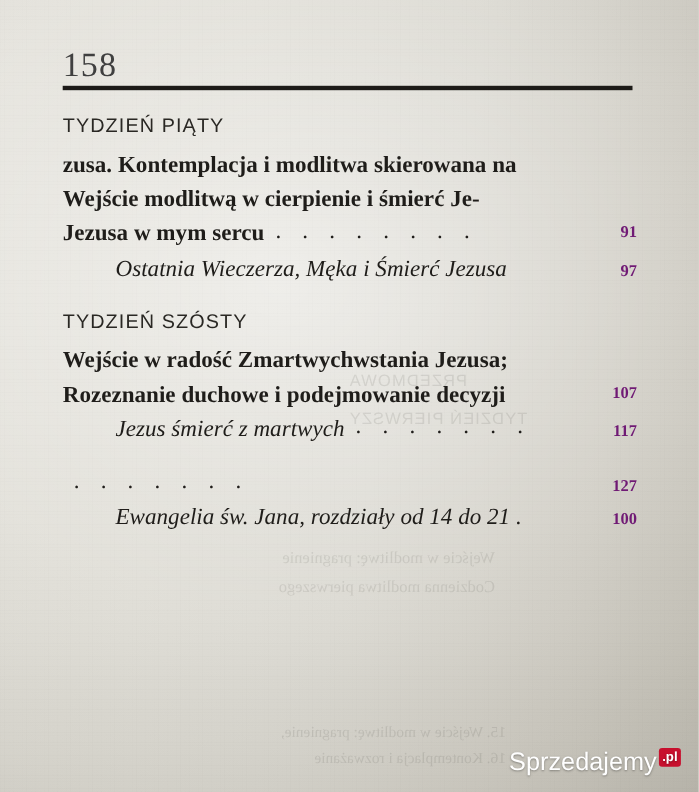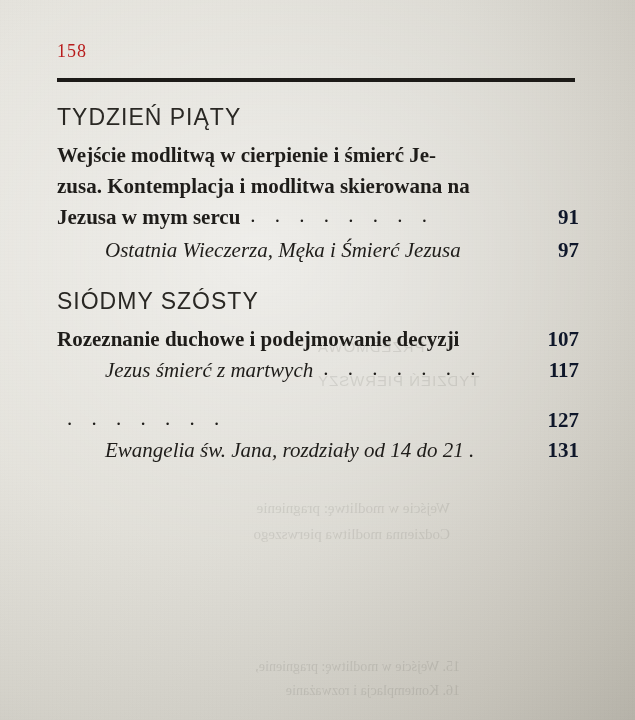--- a/index.html
+++ b/index.html
@@ -74,22 +74,22 @@
   .content {
     position: absolute;
     inset: 0;
   }
 
   .folio {
     position: absolute;
     left: 57px;
     top: 41px;
     font-family: "Liberation Serif", serif;
-    font-size: 18px;
-    color: #b91c1c;
+    font-size: 31px;
+    color: #404040;
     letter-spacing: 1px;
   }
   .rule {
     position: absolute;
     left: 57px;
     top: 78px;
     width: 518px;
     height: 4px;
     background: #1d1b18;
   }
@@ -98,21 +98,21 @@
     position: absolute;
     left: 57px;
     top: 104px;
     width: 522px;
   }
 
   .block { margin-bottom: 18px; }
 
   .week-head {
     font-family: "Liberation Sans", sans-serif;
-    font-size: 23px;
+    font-size: 18px;
     letter-spacing: 1.0px;
     color: #2a2824;
     margin-bottom: 9px;
   }
 
   .row {
     display: flex;
     align-items: baseline;
     justify-content: space-between;
     margin-bottom: 2px;
@@ -135,22 +135,22 @@
     white-space: nowrap;
     overflow: hidden;
     color: #1f1d1a;
     font-size: 21px;
     letter-spacing: 7px;
     position: relative;
     top: -2px;
   }
   .pageno {
     font-weight: bold;
-    font-size: 21px;
-    color: #0f172a;
+    font-size: 15px;
+    color: #701a75;
     min-width: 34px;
     text-align: right;
     flex: 0 0 auto;
   }
 
   
   .multiline {
     position: relative;
     font-size: 21px;
     line-height: 31px;
@@ -205,40 +205,41 @@
 
   <div class="folio">158</div>
   <div class="rule"></div>
 
   <div class="toc">
 
     <div class="block">
       <div class="week-head">TYDZIEŃ PIĄTY</div>
 
       <div class="multiline" style="margin-bottom:2px;">
+        <div class="row-text bold">zusa. Kontemplacja i modlitwa skierowana na</div>
         <div class="row-text bold">Wejście modlitwą w cierpienie i śmierć Je-</div>
-        <div class="row-text bold">zusa. Kontemplacja i modlitwa skierowana na</div>
         <div style="display:flex;align-items:center;">
           <span class="row-text bold">Jezusa w mym sercu</span>
           <span class="leaders">. . . . . . . .</span>
           <span class="pageno">91</span>
         </div>
       </div>
 
 
       <div class="row">
         <span class="row-text ital">Ostatnia Wieczerza, Męka i Śmierć Jezusa</span>
         <span class="pageno">97</span>
       </div>
     </div>
 
     <div class="block" style="margin-top:22px;">
-      <div class="week-head">SIÓDMY SZÓSTY</div>
+      <div class="week-head">TYDZIEŃ SZÓSTY</div>
 
       <div class="multiline">
+        <div class="row-text bold">Wejście w radość Zmartwychwstania Jezusa;</div>
         <div style="display:flex;align-items:center;justify-content:space-between;">
           <span class="row-text bold">Rozeznanie duchowe i podejmowanie decyzji</span>
           <span class="pageno">107</span>
         </div>
       </div>
 
 
       <div class="row">
         <span class="row-text ital">Jezus śmierć z martwych</span>
         <span class="leaders">. . . . . . .</span>
@@ -249,22 +250,26 @@
     <div class="block" style="margin-top:22px;">
 
       <div class="row">
         <span class="leaders">. . . . . . .</span>
         <span class="pageno">127</span>
       </div>
 
 
       <div class="row">
         <span class="row-text ital">Ewangelia św. Jana, rozdziały od 14 do 21 .</span>
-        <span class="pageno">131</span>
+        <span class="pageno">100</span>
       </div>
     </div>
 
   </div>
 
+  <div class="watermark">
+    <span>Sprzedajemy</span>
+    <span class="dot">.pl</span>
+  </div>
 
 </div>
 
 <div class="grain"></div>
 
 </body></html>

